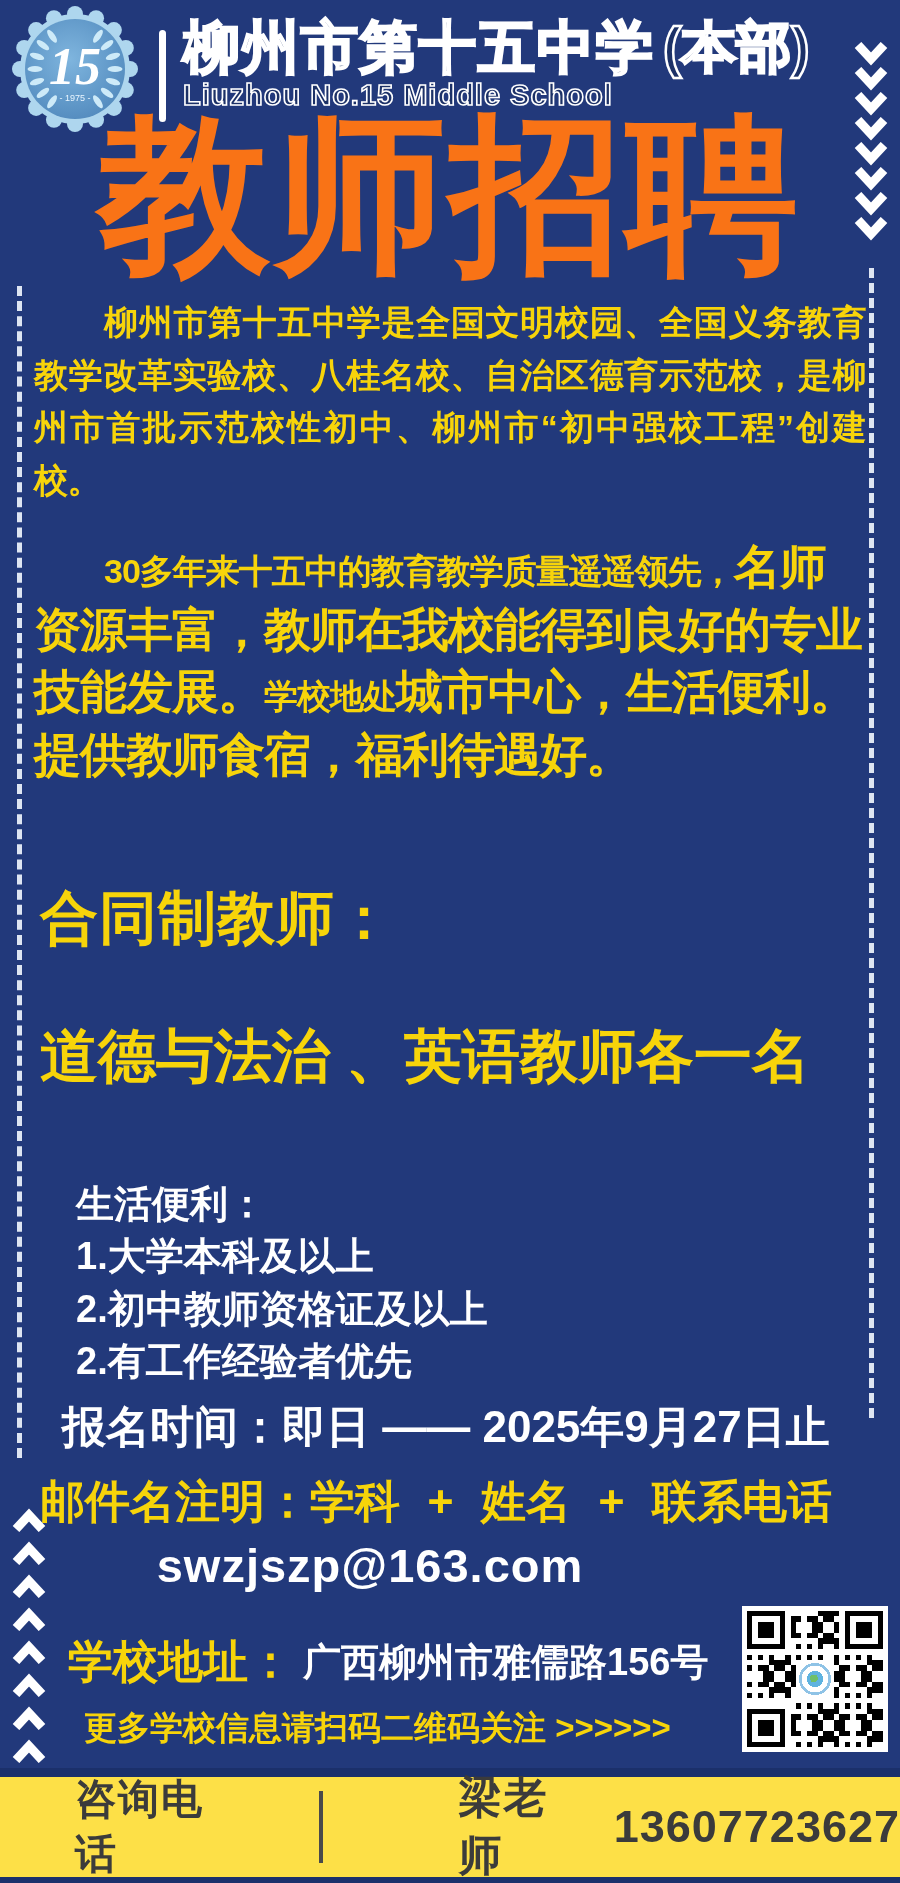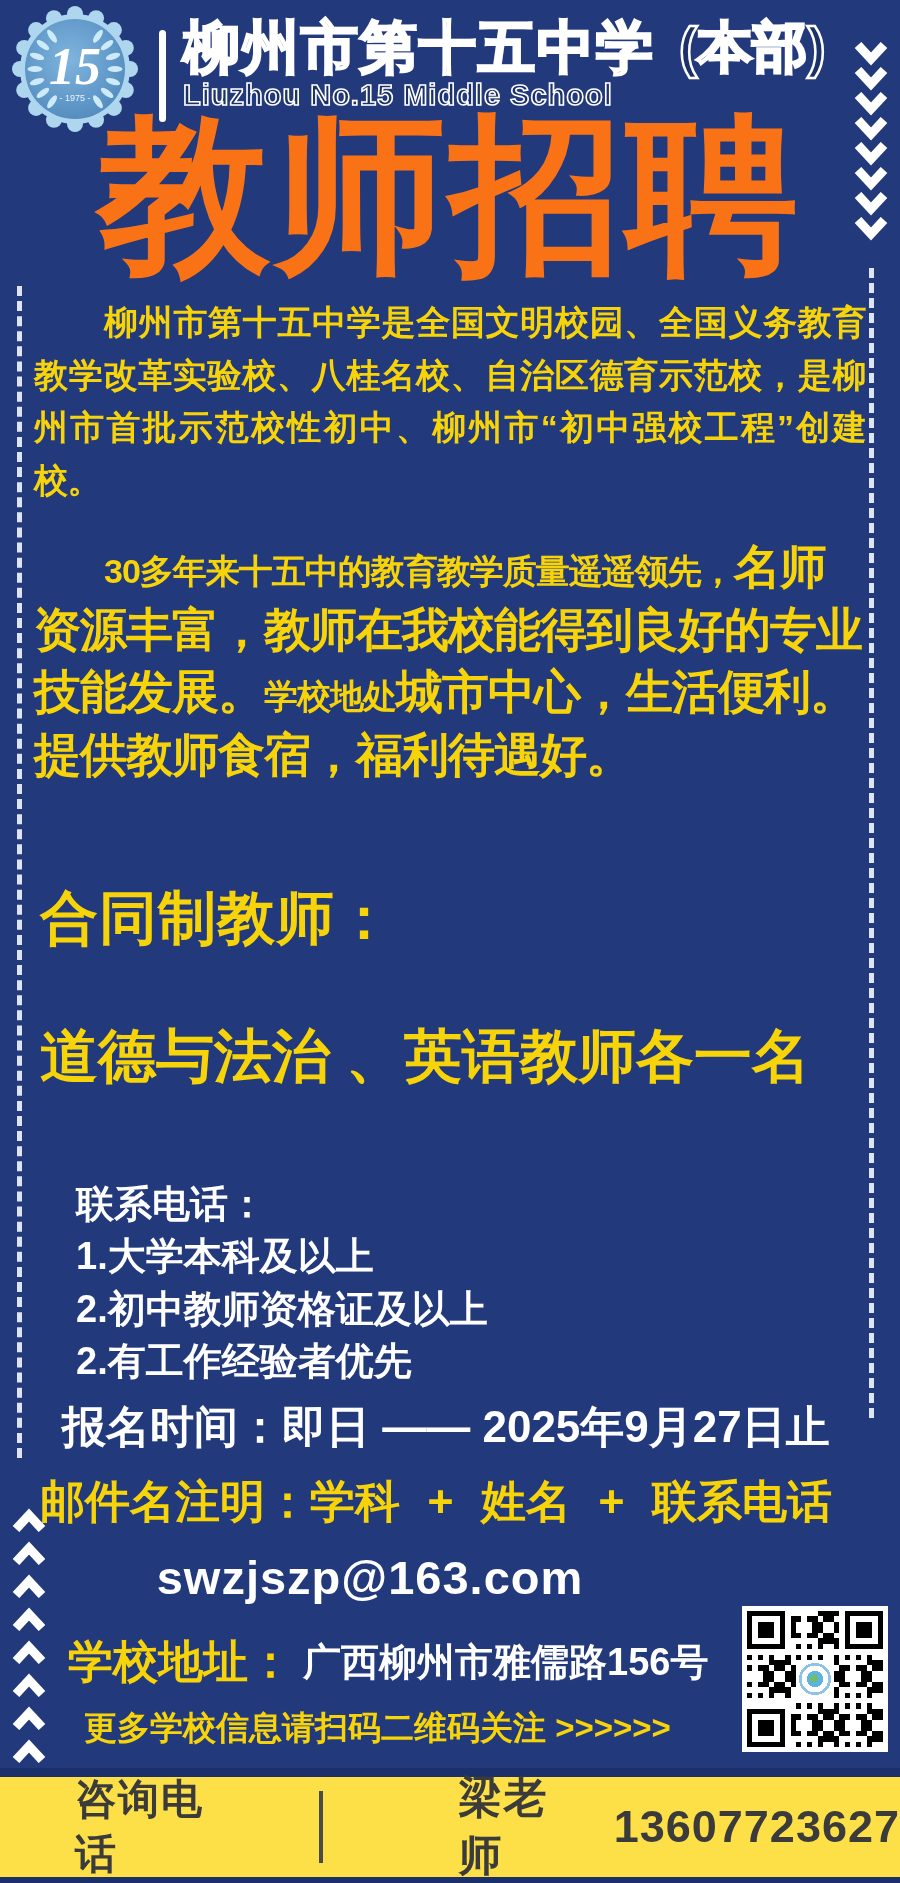--- a/index.html
+++ b/index.html
@@ -12,21 +12,21 @@
   body{
     width:900px;height:1883px;position:relative;overflow:hidden;
     background:var(--bg);
     font-family:"Liberation Sans", sans-serif;
   }
 
   
   .badge{position:absolute;left:10px;top:4px;width:130px;height:130px;}
   .hdr-sep{position:absolute;left:159px;top:30px;width:7px;height:92px;background:#fff;border-radius:4px;}
   .hdr-text{position:absolute;left:183px;top:16px;}
-  .hdr-row{display:flex;align-items:center;gap:24px;}
+  .hdr-row{display:flex;align-items:center;gap:8px;}
   .hdr-cn{
     font-size:57px;font-weight:900;color:var(--outline-fill);
     -webkit-text-stroke:2.5px #ffffff;
     text-shadow:0 0 1px #fff;
     letter-spacing:2px;white-space:nowrap;line-height:1.1;
   }
   .hdr-tag{font-size:55px;letter-spacing:0;}
   .hdr-en{
     margin-top:0px;font-size:29px;font-weight:900;color:var(--outline-fill);
     -webkit-text-stroke:1.6px #ffffff;letter-spacing:1px;white-space:nowrap;
@@ -74,21 +74,21 @@
   .deadline{
     position:absolute;left:62px;top:1398px;
     color:#ffffff;font-weight:900;font-size:44px;white-space:nowrap;
   }
   .email-note{
     position:absolute;left:40px;right:40px;top:1472px;text-align:left;
     color:var(--yellow);font-weight:900;font-size:45px;white-space:nowrap;letter-spacing:0px;font-family:Liberation Mono, monospace;
   }
   .email{
     position:absolute;left:0;top:1538px;width:740px;text-align:center;
-    color:#ffffff;font-weight:900;font-size:47px;letter-spacing:1px;margin-top:12px;
+    color:#ffffff;font-weight:900;font-size:47px;letter-spacing:1px;
   }
   .address{
     position:absolute;left:68px;top:1632px;display:flex;align-items:center;gap:10px;white-space:nowrap;
   }
   .address .lbl{color:var(--yellow);font-weight:900;font-size:45px;}
   .address .val{color:#ffffff;font-weight:700;font-size:38px;}
   .qr-note{
     position:absolute;left:84px;top:1706px;
     color:var(--yellow);font-weight:900;font-size:33px;white-space:nowrap;
   }
@@ -202,21 +202,21 @@
   <div class="dash dash-right"></div>
 
   <p class="para1">柳州市第十五中学是全国文明校园、全国义务教育教学改革实验校、八桂名校、自治区德育示范校，是柳州市首批示范校性初中、柳州市“初中强校工程”创建校。</p>
 
   <p class="para2"><span class="sm">30多年来十五中的教育教学质量遥遥领先，</span><span>名师资源丰富，教师在我校能得到良好的专业技能发展。</span><span class="sm">学校地处</span><span>城市中心，生活便利。提供教师食宿，福利待遇好。</span></p>
 
   <div class="sec-title">合同制教师：</div>
   <div class="roles">道德与法治 、英语教师各一名</div>
 
   <div class="conditions">
-    <div>联系电话：</div>
+    <div>生活便利：</div>
     <div>1.大学本科及以上</div>
     <div>2.初中教师资格证及以上</div>
     <div>2.有工作经验者优先</div>
   </div>
 
   <div class="deadline">报名时间：即日 —— 2025年9月27日止</div>
 
   <div class="email-note">邮件名注明：学科 + 姓名 + 联系电话</div>
   <div class="email">swzjszp@163.com</div>
 

